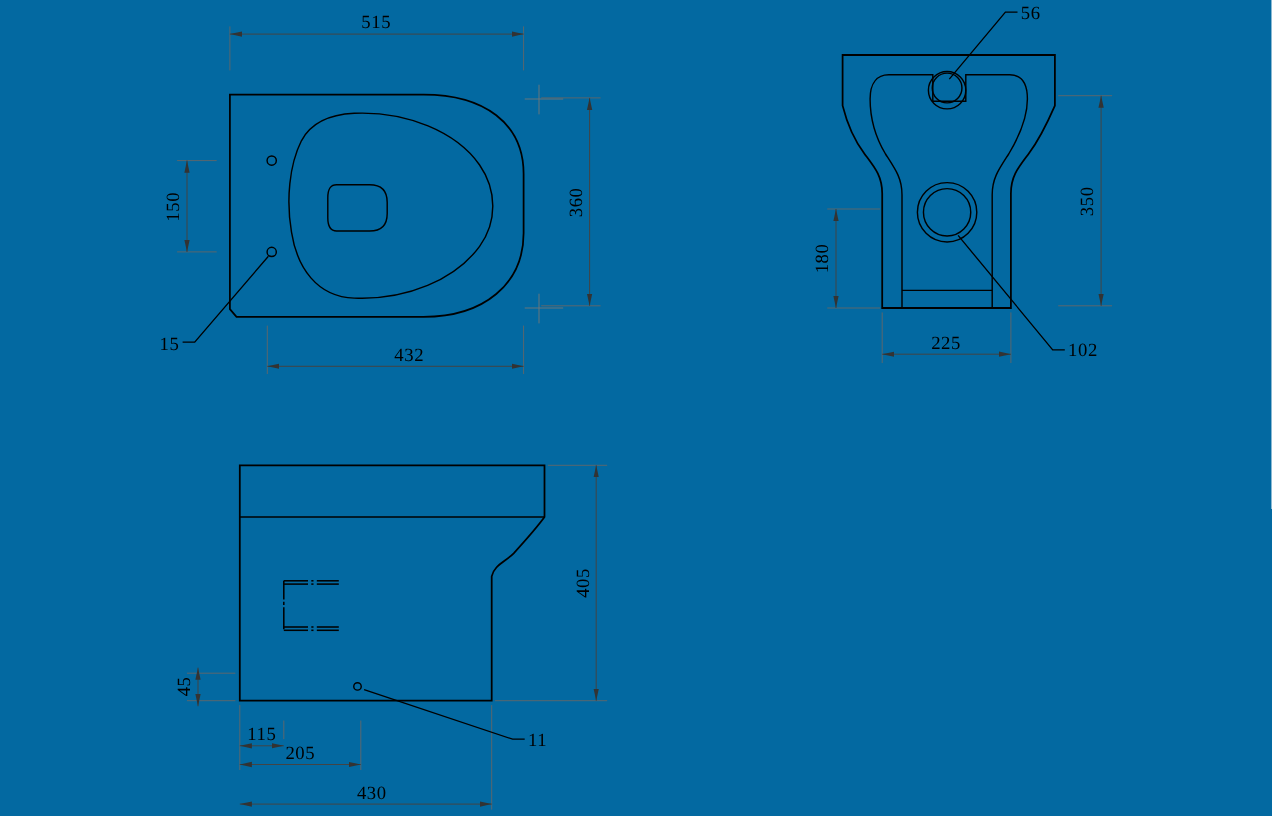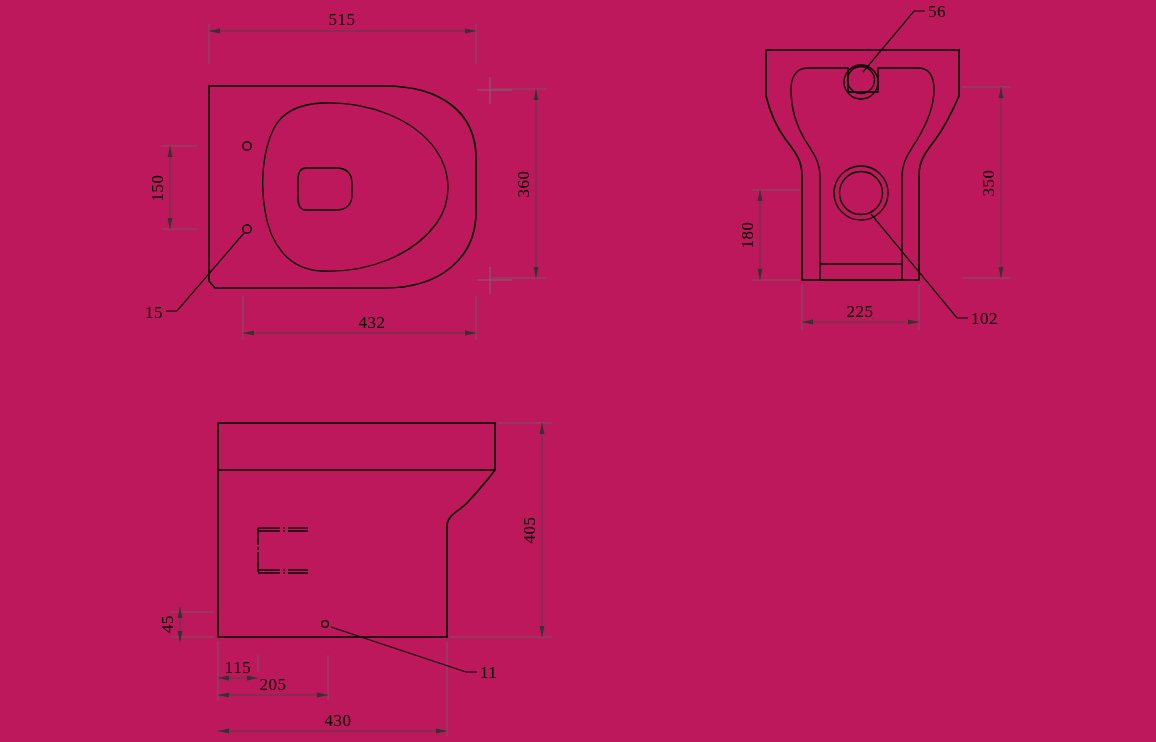--- a/index.html
+++ b/index.html
@@ -10,21 +10,21 @@
   body {
     width: 1156px;
     height: 742px;
     overflow: hidden;
     font-family: "Liberation Serif", serif;
   }
   #drawing-root {
     position: relative;
     width: 1156px;
     height: 742px;
-    background: #be185d;
+    background: #0369a1;
   }
   svg#cad {
     display: block;
     width: 1156px;
     height: 742px;
   }
   .obj {
     fill: none;
     stroke: #000000;
     stroke-width: 1.6;

